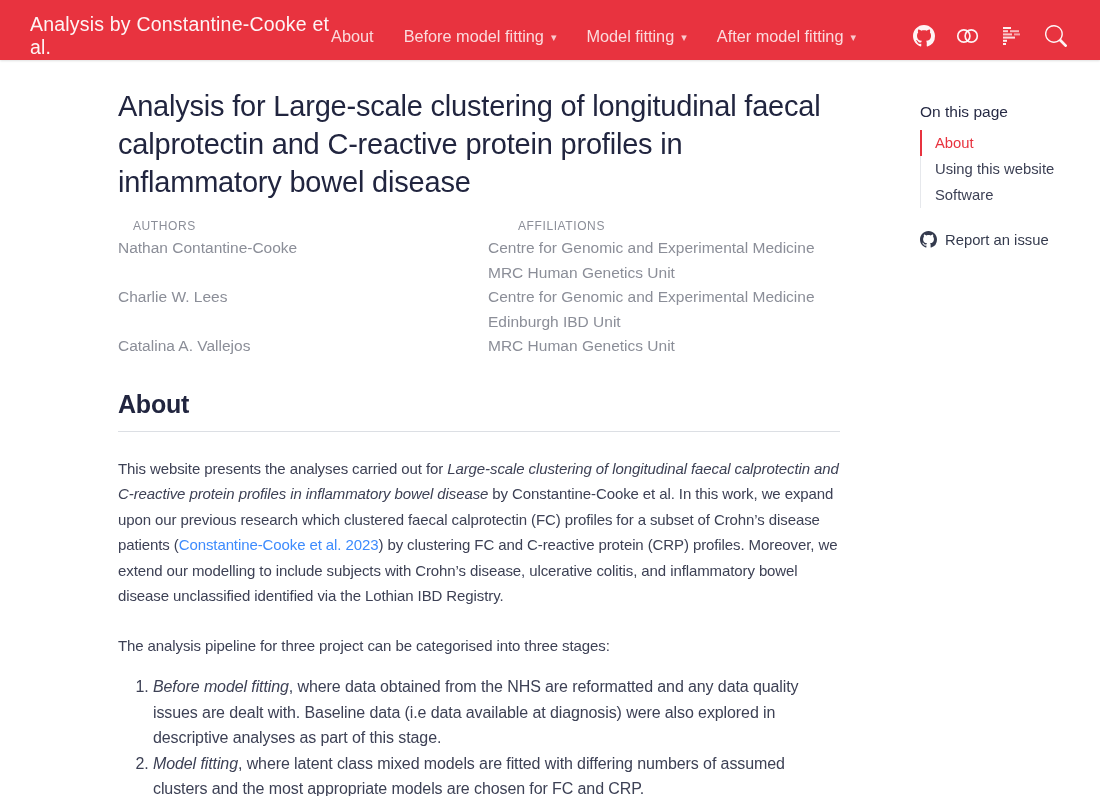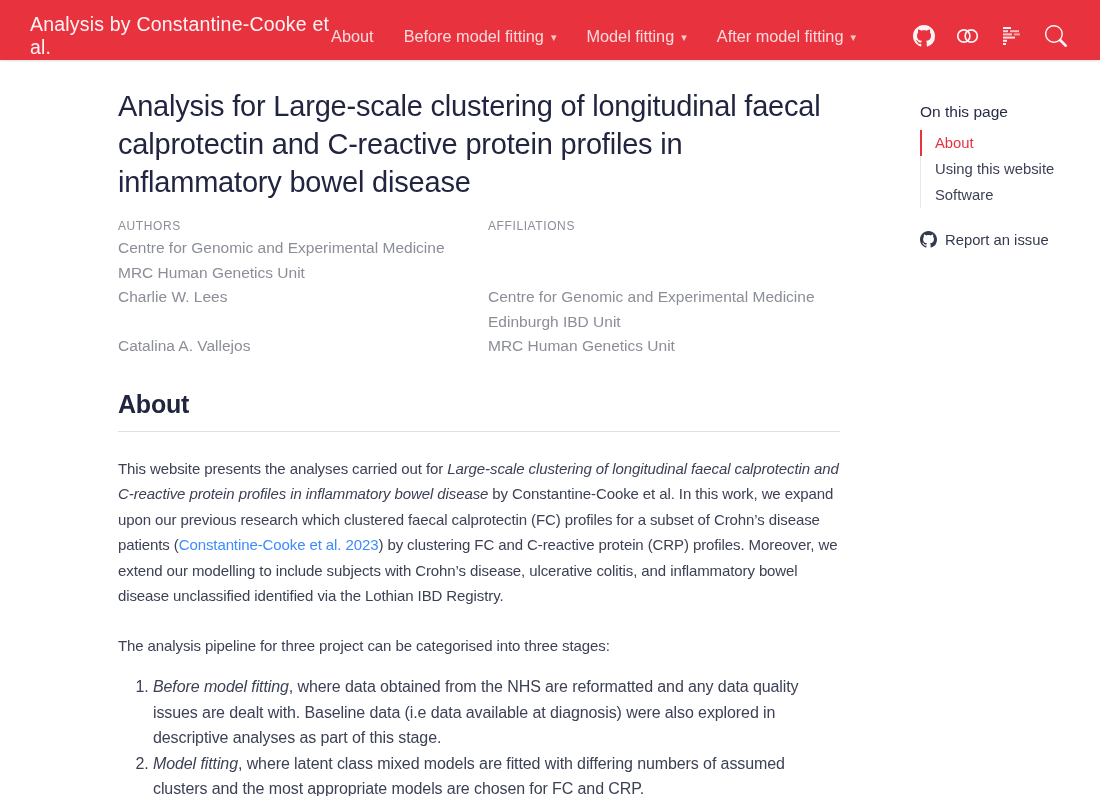--- a/index.html
+++ b/index.html
@@ -29,21 +29,21 @@
   
   .page{position:relative;width:1100px;height:736px;}
   .article{margin-left:118px;width:722px;}
 
   h1.title{margin-top:27px;font-size:29px;line-height:38px;font-weight:400;
     color:var(--heading);letter-spacing:-.2px;}
 
   
   .meta{margin-top:18px;font-size:15.5px;color:var(--muted);}
   .meta-head{display:flex;margin-bottom:3px;}
-  .meta-label{font-size:12px;letter-spacing:.6px;color:var(--muted);}
+  .meta-label{font-size:12px;letter-spacing:.6px;color:var(--muted);margin-left:15px;}
   .col-author{width:370px;flex:0 0 370px;}
   .author-row{display:flex;line-height:24.5px;}
   .affil-col div{line-height:24.5px;}
 
   h2.section{margin-top:31px;font-size:25px;font-weight:600;color:var(--heading);
     padding-bottom:12px;border-bottom:1px solid var(--rule);letter-spacing:-.2px;}
 
   p.body-p{margin-top:24px;font-size:15px;line-height:25.5px;letter-spacing:-.1px;}
   ol.stages{margin-top:16px;padding-left:35px;font-size:16px;line-height:25.5px;letter-spacing:-.1px;color:var(--body);}
   ol.stages li{margin-bottom:0;}
@@ -121,20 +121,21 @@
   <article class="article">
     <h1 class="title">Analysis for Large-scale clustering of longitudinal faecal calprotectin and C-reactive protein profiles in inflammatory bowel disease</h1>
 
     <section class="meta">
       <div class="meta-head">
         <div class="col-author meta-label">AUTHORS</div>
         <div class="meta-label">AFFILIATIONS</div>
       </div>
 
       <div class="author-row">
+        <div class="col-author">Nathan Contantine-Cooke</div>
         <div class="affil-col">
           <div>Centre for Genomic and Experimental Medicine</div>
           <div>MRC Human Genetics Unit</div>
         </div>
       </div>
 
       <div class="author-row">
         <div class="col-author">Charlie W. Lees</div>
         <div class="affil-col">
           <div>Centre for Genomic and Experimental Medicine</div>

